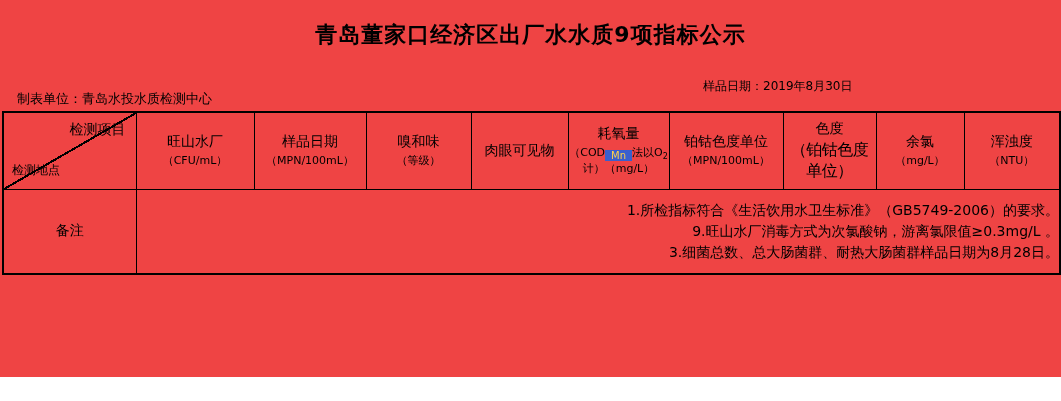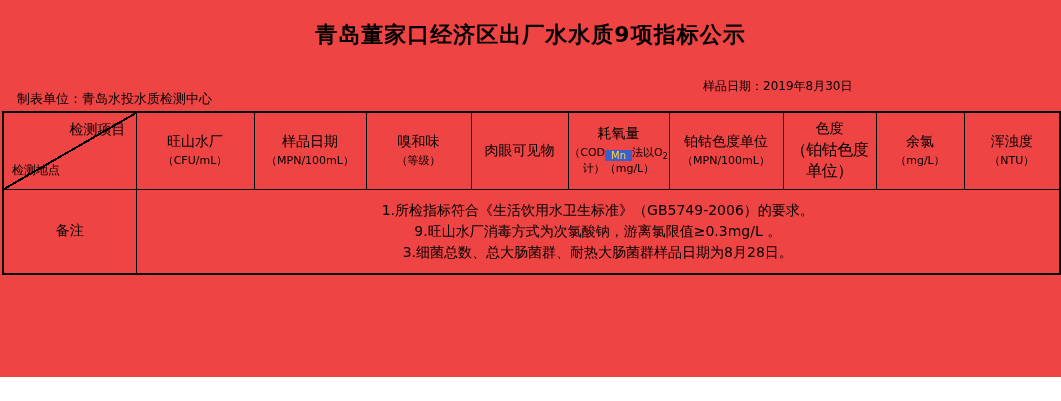--- a/index.html
+++ b/index.html
@@ -80,21 +80,21 @@
     background: var(--hl, #3a5fcd);
     color: var(--hlt, #ffd24a);
     padding: 0 6px;
   }
   td.notes {
     text-align: left;
     padding: 4px 6px;
     font-size: 14px;
     line-height: 21px;
   }
-  .note-line { white-space: nowrap; }
+  .note-line { white-space: nowrap; text-align: right; }
 </style>
 </head>
 <body>
 
 <div class="page">
 
   <div class="title">青岛董家口经济区出厂水水质9项指标公示</div>
 
   <div class="meta-left">制表单位：青岛水投水质检测中心</div>
   <div class="meta-right">样品日期：2019年8月30日</div>

